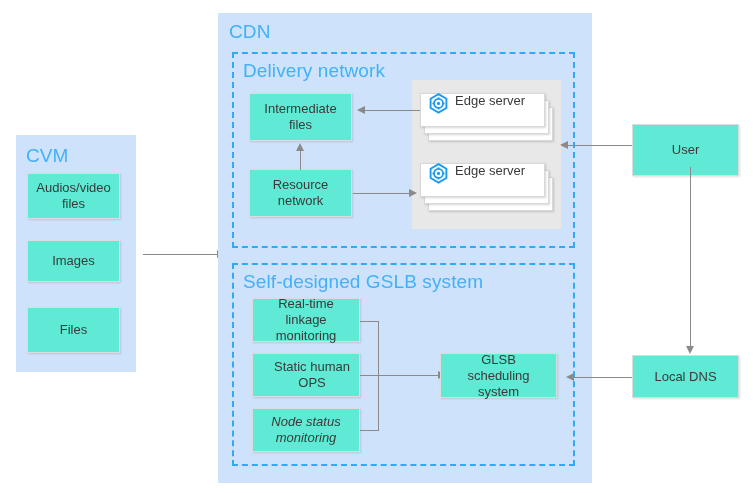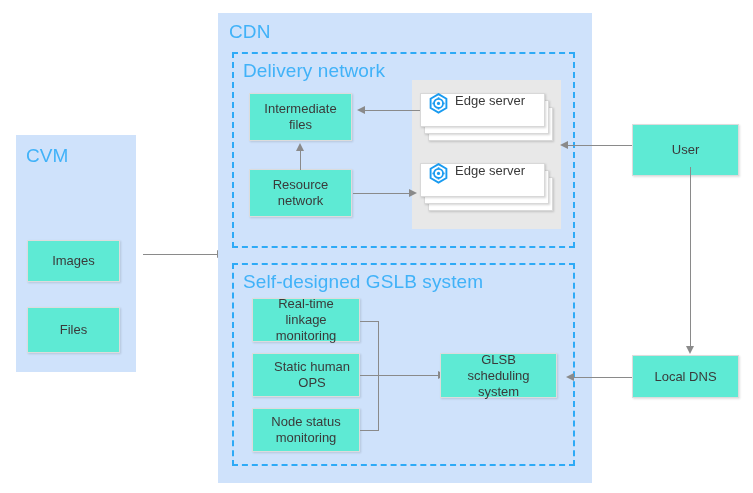--- a/index.html
+++ b/index.html
@@ -127,20 +127,26 @@
   }
 </style>
 </head>
 <body>
 
 <div id="canvas">
 
   <div class="group-solid" style="left:16px; top:135px; width:120px; height:237px;"></div>
   <div class="group-label" style="left:26px; top:145px;text-align:center;">CVM</div>
 
+  <div class="node" style="left:27px; top:173px; width:93px; height:46px;">
+    <span>
+      <span>Audios/video</span>
+      <span>files</span>
+    </span>
+  </div>
 
   <div class="node" style="left:27px; top:240px; width:93px; height:42px;">
     <span>Images</span>
   </div>
 
   <div class="node" style="left:27px; top:307px; width:93px; height:46px;">
     <span>Files</span>
   </div>
 
   <div class="ln h" style="left:143px; top:254px; width:75px;"></div>
@@ -227,21 +233,21 @@
     </span>
   </div>
 
   <div class="node" style="left:252px; top:353px; width:108px; height:44px;padding-left:12px;">
     <span>
       <span>Static human</span>
       <span>OPS</span>
     </span>
   </div>
 
-  <div class="node" style="left:252px; top:408px; width:108px; height:44px;">
+  <div class="node" style="left:252px; top:408px; width:108px; height:44px;font-style:italic;">
     <span>
       <span>Node status</span>
       <span>monitoring</span>
     </span>
   </div>
 
   <div class="ln h" style="left:360px; top:321px; width:19px;"></div>
   <div class="ln h" style="left:360px; top:430px; width:19px;"></div>
   <div class="ln v" style="left:378px; top:321px; height:110px;"></div>
   <div class="ln h" style="left:360px; top:375px; width:80px;"></div>

